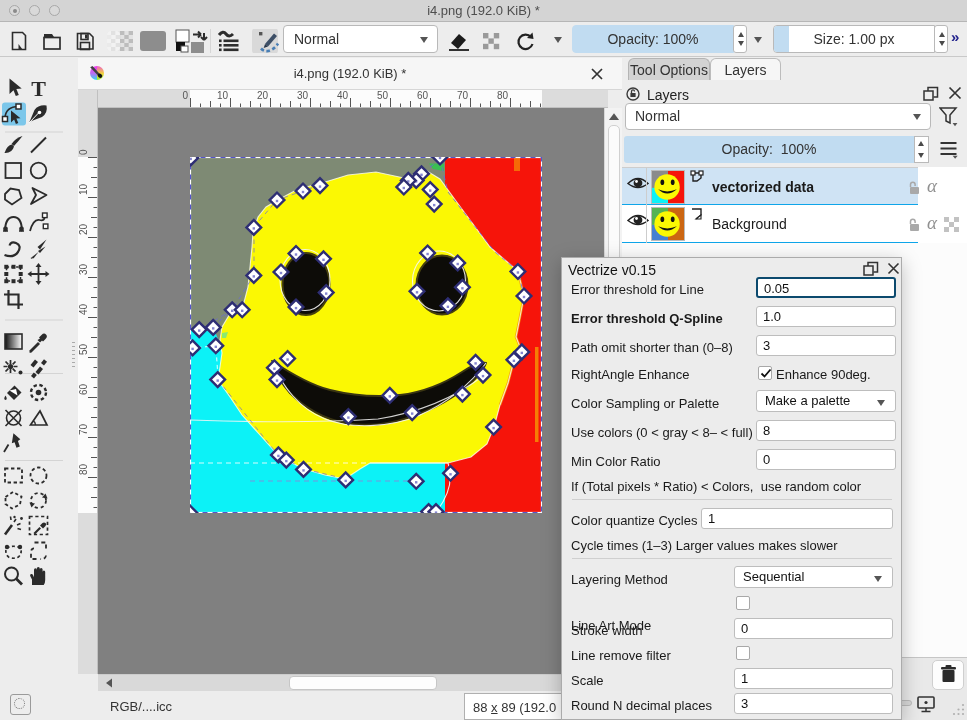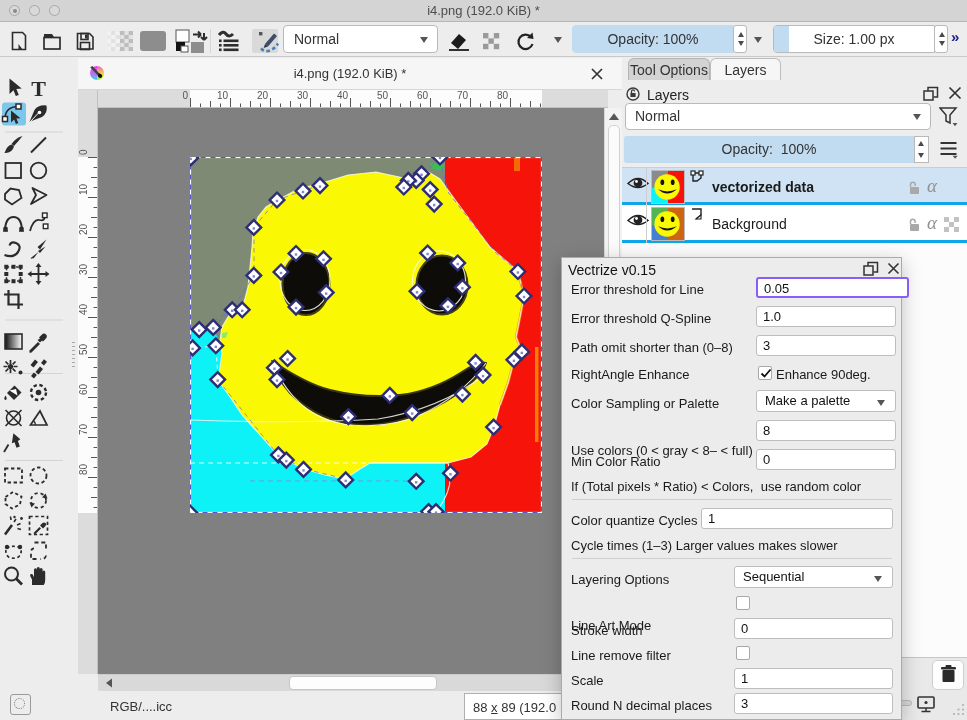--- a/index.html
+++ b/index.html
@@ -29,21 +29,21 @@
 #hruler { position:absolute; left:98px; top:90px; width:510px; height:18px; background:#ededed; border-bottom:1px solid #c0c0c0; overflow:hidden; }
 #vruler { position:absolute; left:78px; top:90px; width:20px; height:584px; background:#ededed; border-right:1px solid #c0c0c0; overflow:hidden; }
 #canvas { position:absolute; left:98px; top:108px; width:506px; height:566px; background:#808080; overflow:hidden; }
 #vsb { position:absolute; left:604px; top:108px; width:18px; height:566px; background:#f3f3f3; border-left:1px solid #d8d8d8; }
 #hsb { position:absolute; left:98px; top:674px; width:524px; height:17px; background:#d9d9d9; border-top:1px solid #cccccc; }
 
 
 #rpanel { position:absolute; left:622px; top:58px; width:345px; height:662px; background:#ededed; }
 .rtab { position:absolute; top:0; height:22px; font-size:14px; color:#333; text-align:center; border:1px solid #b4b4b4; border-bottom:none; border-radius:6px 6px 0 0; padding-top:3px; }
 #lrows { position:absolute; left:0; top:109px; width:345px; background:#fff; }
-.lrow { position:relative; width:345px; height:38px; border-bottom:3px solid #0ea5e9; background:#fff; }
+.lrow { position:relative; width:296px; height:38px; border-bottom:1px solid #0ea5e9; background:#fff; }
 .eyeic { position:absolute; left:5px; top:7px; }
 .thumb { position:absolute; left:29px; top:2px; width:34px; height:34px; border:1px solid #bbb; }
 .lname { position:absolute; left:90px; top:11px; font-size:14px; color:#1a1a1a; }
 .alpha { position:absolute; font-size:19px; color:#909090; font-style:italic; font-family:"Liberation Serif",serif; }
 
 
 #dialog { position:absolute; z-index:50; left:561px; top:257px; width:341px; height:463px; background:#ececec; border:1px solid #ababab; box-shadow:0 5px 18px rgba(0,0,0,0.25); font-size:13px; color:#1a1a1a; }
 .dlabel { position:absolute; left:9px; white-space:nowrap; }
 .dinput { position:absolute; background:#fff; border:1px solid #bdbdbd; border-radius:3px; font-size:13px; padding:2px 0 0 6px; color:#111; height:21px; }
 .dcheck { position:absolute; width:14px; height:14px; background:#fff; border:1px solid #a8a8a8; border-radius:2px; }
@@ -864,45 +864,45 @@
   <div id="dialog">
     <div class="abs" style="left:6px;top:4px;font-size:14px;color:#111;">Vectrize v0.15</div>
     <svg class="abs" style="left:301px;top:3px;" width="16" height="15" viewBox="0 0 16 15">
       <rect x="1" y="5" width="9" height="9" fill="none" stroke="#333" stroke-width="1.5"></rect>
       <path d="M 5 5 v -3.5 h 9.5 v 9.5 h -4" fill="none" stroke="#333" stroke-width="1.5"></path>
     </svg>
     <svg class="abs" style="left:325px;top:4px;" width="13" height="13" viewBox="0 0 13 13">
       <path d="M 1.5 1.5 L 11.5 11.5 M 11.5 1.5 L 1.5 11.5" stroke="#333" stroke-width="1.6"></path>
     </svg>
     <div class="dlabel" style="top:24px;">Error threshold for Line</div>
-    <div class="dinput" style="left:194px;top:19px;width:153px;border:2px solid #8b5cf6;">0.05</div>
-    <div class="dlabel" style="top:53px;">Error threshold Q-Spline</div>
+    <div class="dinput" style="left:194px;top:19px;width:140px;border:2px solid #0c4a6e;">0.05</div>
+    <div class="dlabel" style="top:53px;font-weight:bold;">Error threshold Q-Spline</div>
     <div class="dinput" style="left:194px;top:48px;width:140px;">1.0</div>
     <div class="dlabel" style="top:82px;">Path omit shorter than (0–8)</div>
     <div class="dinput" style="left:194px;top:77px;width:140px;">3</div>
     <div class="dlabel" style="top:109px;">RightAngle Enhance</div>
     <div class="dcheck" style="left:196px;top:108px;"></div>
     <svg class="abs" style="left:198px;top:110px;" width="12" height="11" viewBox="0 0 12 11">
         <path d="M 1.5 5.5 L 4.5 8.5 L 10.5 1.5" fill="none" stroke="#111" stroke-width="1.8"></path>
       </svg>
     <div class="dlabel" style="left:214px;top:109px;">Enhance 90deg.</div>
     <div class="dlabel" style="top:138px;">Color Sampling or Palette</div>
     <div class="dsel" style="left:194px;top:132px;width:140px;">Make a palette</div>
     <div class="abs ddarrow" style="left:315px;top:142px;"></div>
-    <div class="dlabel" style="top:185px;">Use colors (0 &lt; gray &lt; 8– &lt; full)</div>
+    <div class="dlabel" style="top:167px;">Use colors (0 &lt; gray &lt; 8– &lt; full)</div>
     <div class="dinput" style="left:194px;top:162px;width:140px;">8</div>
     <div class="dlabel" style="top:196px;">Min Color Ratio</div>
     <div class="dinput" style="left:194px;top:191px;width:140px;">0</div>
     <div class="dlabel" style="top:221px;">If (Total pixels * Ratio) &lt; Colors,&nbsp; use random color</div>
     <div class="dsep" style="top:241px;"></div>
     <div class="dlabel" style="top:255px;">Color quantize Cycles</div>
     <div class="dinput" style="left:139px;top:250px;width:192px;">1</div>
     <div class="dlabel" style="top:280px;">Cycle times (1–3) Larger values makes slower</div>
     <div class="dsep" style="top:300px;"></div>
-    <div class="dlabel" style="top:314px;">Layering Options</div>
+    <div class="dlabel" style="top:314px;">Layering Method</div>
     <div class="dsel" style="left:172px;top:308px;width:159px;">Sequential</div>
     <div class="abs ddarrow" style="left:312px;top:318px;"></div>
     <div class="dlabel" style="top:340px;margin-top:20px;">Line Art Mode</div>
     <div class="dcheck" style="left:174px;top:338px;"></div>
     <div class="dlabel" style="top:365px;">Stroke width</div>
     <div class="dinput" style="left:172px;top:360px;width:159px;">0</div>
     <div class="dlabel" style="top:390px;">Line remove filter</div>
     <div class="dcheck" style="left:174px;top:388px;"></div>
     <div class="dlabel" style="top:415px;">Scale</div>
     <div class="dinput" style="left:172px;top:410px;width:159px;">1</div>

